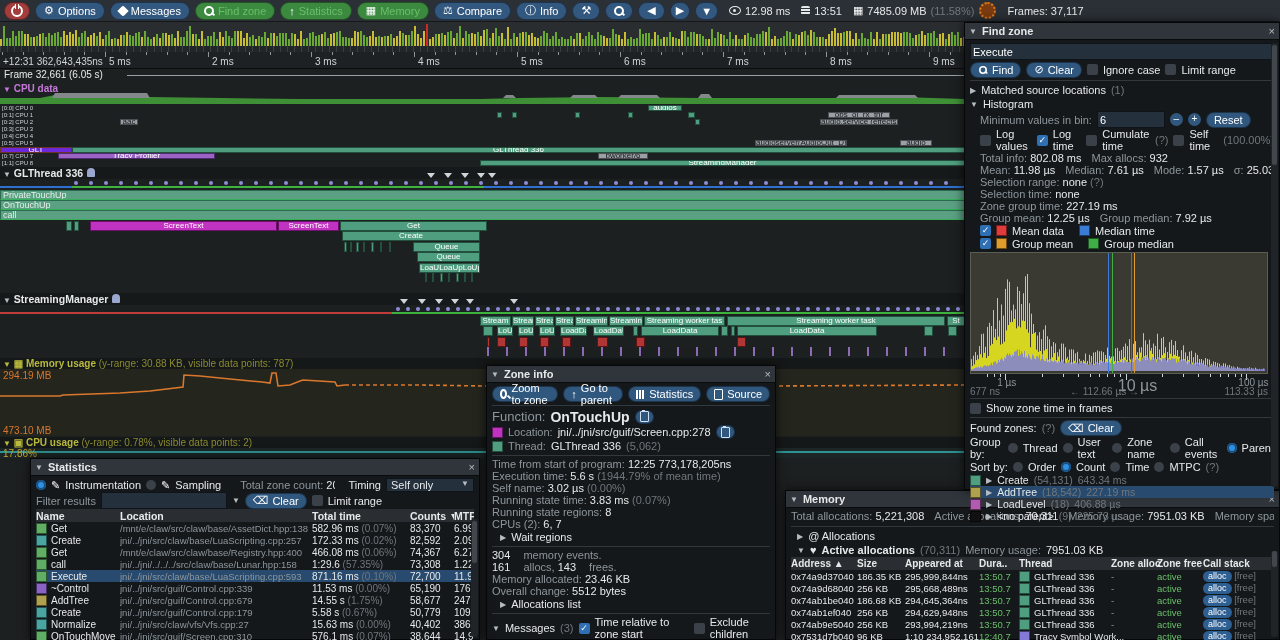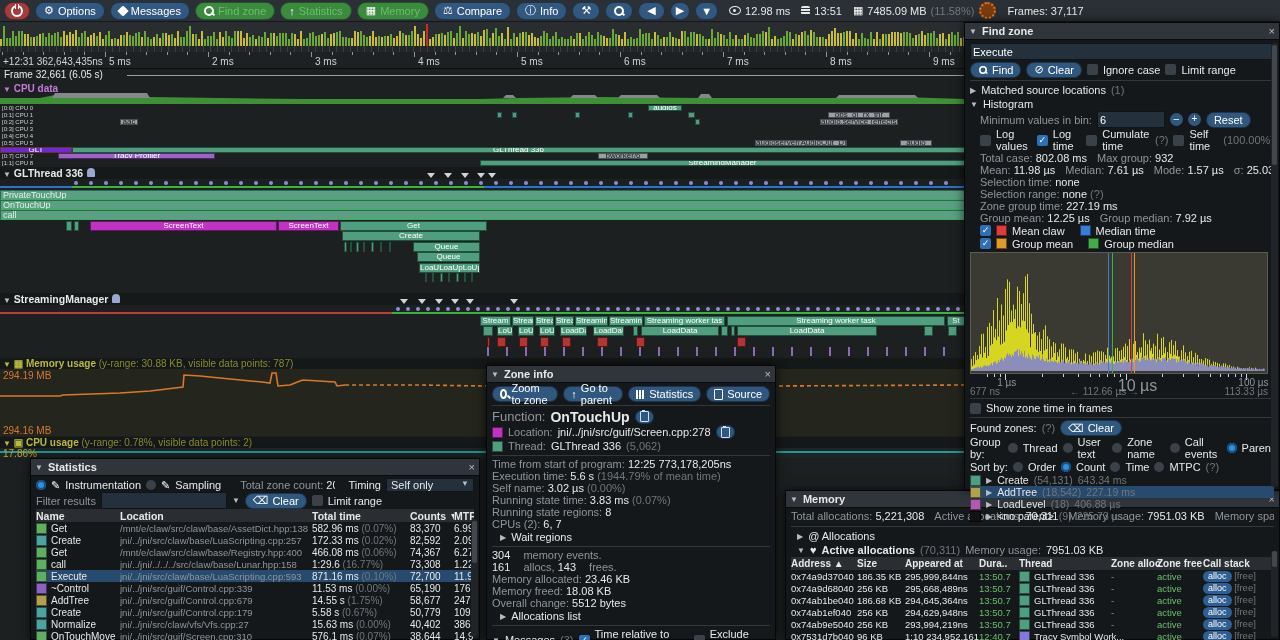--- a/index.html
+++ b/index.html
@@ -950,21 +950,21 @@
     <span style="margin-left:3px"><span class="tri" style="color:#b9b93d">▼</span>
     <span>▦</span>
     <span>Memory usage</span>
     <span class="plotsub">(y-range: 30.88 KB, visible data points: 787)</span></span>
   </div>
   <div id="memplot-area"><svg width="1280" height="67">
         <polyline points="0,27 60,27 63,26 120,24 150,22 183,18 184,6 200,7 230,10 262,13 270,14 272,4 276,4 278,17 290,16 300,12 303,11 335,13 337,17 345,16" fill="none" stroke="#d9782d" stroke-width="1.6"></polyline>
         <polyline points="345,16 420,16 484,17 600,17 775,17 965,16 1280,17" fill="none" stroke="#d9782d" stroke-width="1.6" stroke-dasharray="4,3"></polyline>
       </svg></div>
   <span class="plotlbl" style="left:3px;top:370px">294.19 MB</span>
-  <span class="plotlbl" style="left:3px;top:425px">294.16 MB</span>
+  <span class="plotlbl" style="left:3px;top:425px">473.10 MB</span>
 
   <div id="cpuplot-hdr" style="top:437px">
     <span style="margin-left:3px"><span class="tri" style="color:#b9b93d">▼</span>
     <span>▣</span>
     <span>CPU usage</span>
     <span class="plotsub">(y-range: 0.78%, visible data points: 2)</span></span>
   </div>
   <div id="cpuplot-area">
     <div style="position:absolute;left:0;top:3px;width:1280px;height:2px;background:#2e9392"></div>
   </div>
@@ -1039,21 +1039,21 @@
             <div><span class="w">466.08 ms </span><span class="d">(0.06%)</span></div>
             <div class="w">74,367</div>
             <div class="w">6.27 µs</div>
           </div>
           <div class="strow">
             <div class="namecell">
               <span class="swatch" style="background: rgb(95, 174, 99);"></span>
               <span class="w">call</span>
             </div>
             <div class="loccell">jni/../jni/../../../src/claw/base/Lunar.hpp:158</div>
-            <div><span class="w">1:29.6 </span><span class="d">(16.77%)</span></div>
+            <div><span class="w">1:29.6 </span><span class="d">(57.35%)</span></div>
             <div class="w">73,308</div>
             <div class="w">1.22 ms</div>
           </div>
           <div class="strow selrow">
             <div class="namecell">
               <span class="swatch" style="background: rgb(95, 174, 99);"></span>
               <span class="w">Execute</span>
             </div>
             <div class="loccell">jni/../jni/src/claw/base/LuaScripting.cpp:593</div>
             <div><span class="w">871.16 ms </span><span class="d">(0.10%)</span></div>
@@ -1175,21 +1175,20 @@
         </div>
       <div class="frow" style="margin-left:8px">
           <span class="tri">▶</span>
           <span class="w">Wait regions</span>
         </div>
       <div class="sep"></div>
       <div id="zi-memrows">
           <div class="srow"><span class="w">304</span><span class="g"> memory events.</span></div>
           <div class="srow"><span class="w">161</span><span class="g"> allocs, </span><span class="w">143</span><span class="g"> frees.</span></div>
           <div class="srow"><span class="g">Memory allocated: </span><span class="w">23.46 KB</span></div>
-          <div class="srow"><span class="g">Memory freed: </span><span class="w">18.08 KB</span></div>
           <div class="srow"><span class="g">Overall change: </span><span class="w">5512 bytes</span></div>
         </div>
       <div class="frow" style="margin-left:8px">
           <span class="tri">▶</span>
           <span class="w">Allocations list</span>
         </div>
       <div class="sep"></div>
       <div class="frow">
         <span class="tri">▼</span>
         <span class="w">Messages</span>
@@ -1250,32 +1249,32 @@
           <span class="cb on">✓</span>
           <span class="w">Log time</span>
           <span class="cb"></span>
           <span class="w">Cumulate time</span>
           <span class="d">(?)</span>
           <span class="cb"></span>
           <span class="w">Self time</span>
           <span class="d">(100.00%)</span>
         </div>
       <div id="fz-stats" style="margin-left:10px">
-          <div class="srow"><span class="g">Total case: </span><span class="w">802.08 ms</span><span class="g">Max group: </span><span class="w">932</span></div>
+          <div class="srow"><span class="g">Total info: </span><span class="w">802.08 ms</span><span class="g">Max allocs: </span><span class="w">932</span></div>
           <div class="srow"><span class="g">Mean: </span><span class="w">11.98 µs</span><span class="g">Median: </span><span class="w">7.61 µs</span><span class="g">Mode: </span><span class="w">1.57 µs</span><span class="g">σ: </span><span class="w">25.03 µs</span></div>
+          <div class="srow"><span class="g">Selection range: </span><span class="w">none</span><span class="d"> (?)</span></div>
           <div class="srow"><span class="g">Selection time: </span><span class="w">none</span></div>
-          <div class="srow"><span class="g">Selection range: </span><span class="w">none</span><span class="d"> (?)</span></div>
           <div class="srow"><span class="g">Zone group time: </span><span class="w">227.19 ms</span></div>
           <div class="srow"><span class="g">Group mean: </span><span class="w">12.25 µs</span><span class="g">Group median: </span><span class="w">7.92 µs</span></div>
         </div>
       <div id="fz-legend" style="margin-left:10px">
           <div class="frow" style="min-height: 13px;">
             <span class="cb on">✓</span>
             <span class="swatch" style="background: rgb(224, 58, 58);"></span>
-            <span class="w" style="margin-right: 10px;">Mean claw</span>
+            <span class="w" style="margin-right: 10px;">Mean data</span>
             <span class="swatch" style="background: rgb(58, 123, 213);"></span>
             <span class="w" style="margin-right: 10px;">Median time</span>
           </div>
           <div class="frow" style="min-height: 13px;">
             <span class="cb on">✓</span>
             <span class="swatch" style="background: rgb(224, 155, 45);"></span>
             <span class="w" style="margin-right: 10px;">Group mean</span>
             <span class="swatch" style="background: rgb(63, 174, 70);"></span>
             <span class="w" style="margin-right: 10px;">Group median</span>
           </div>

